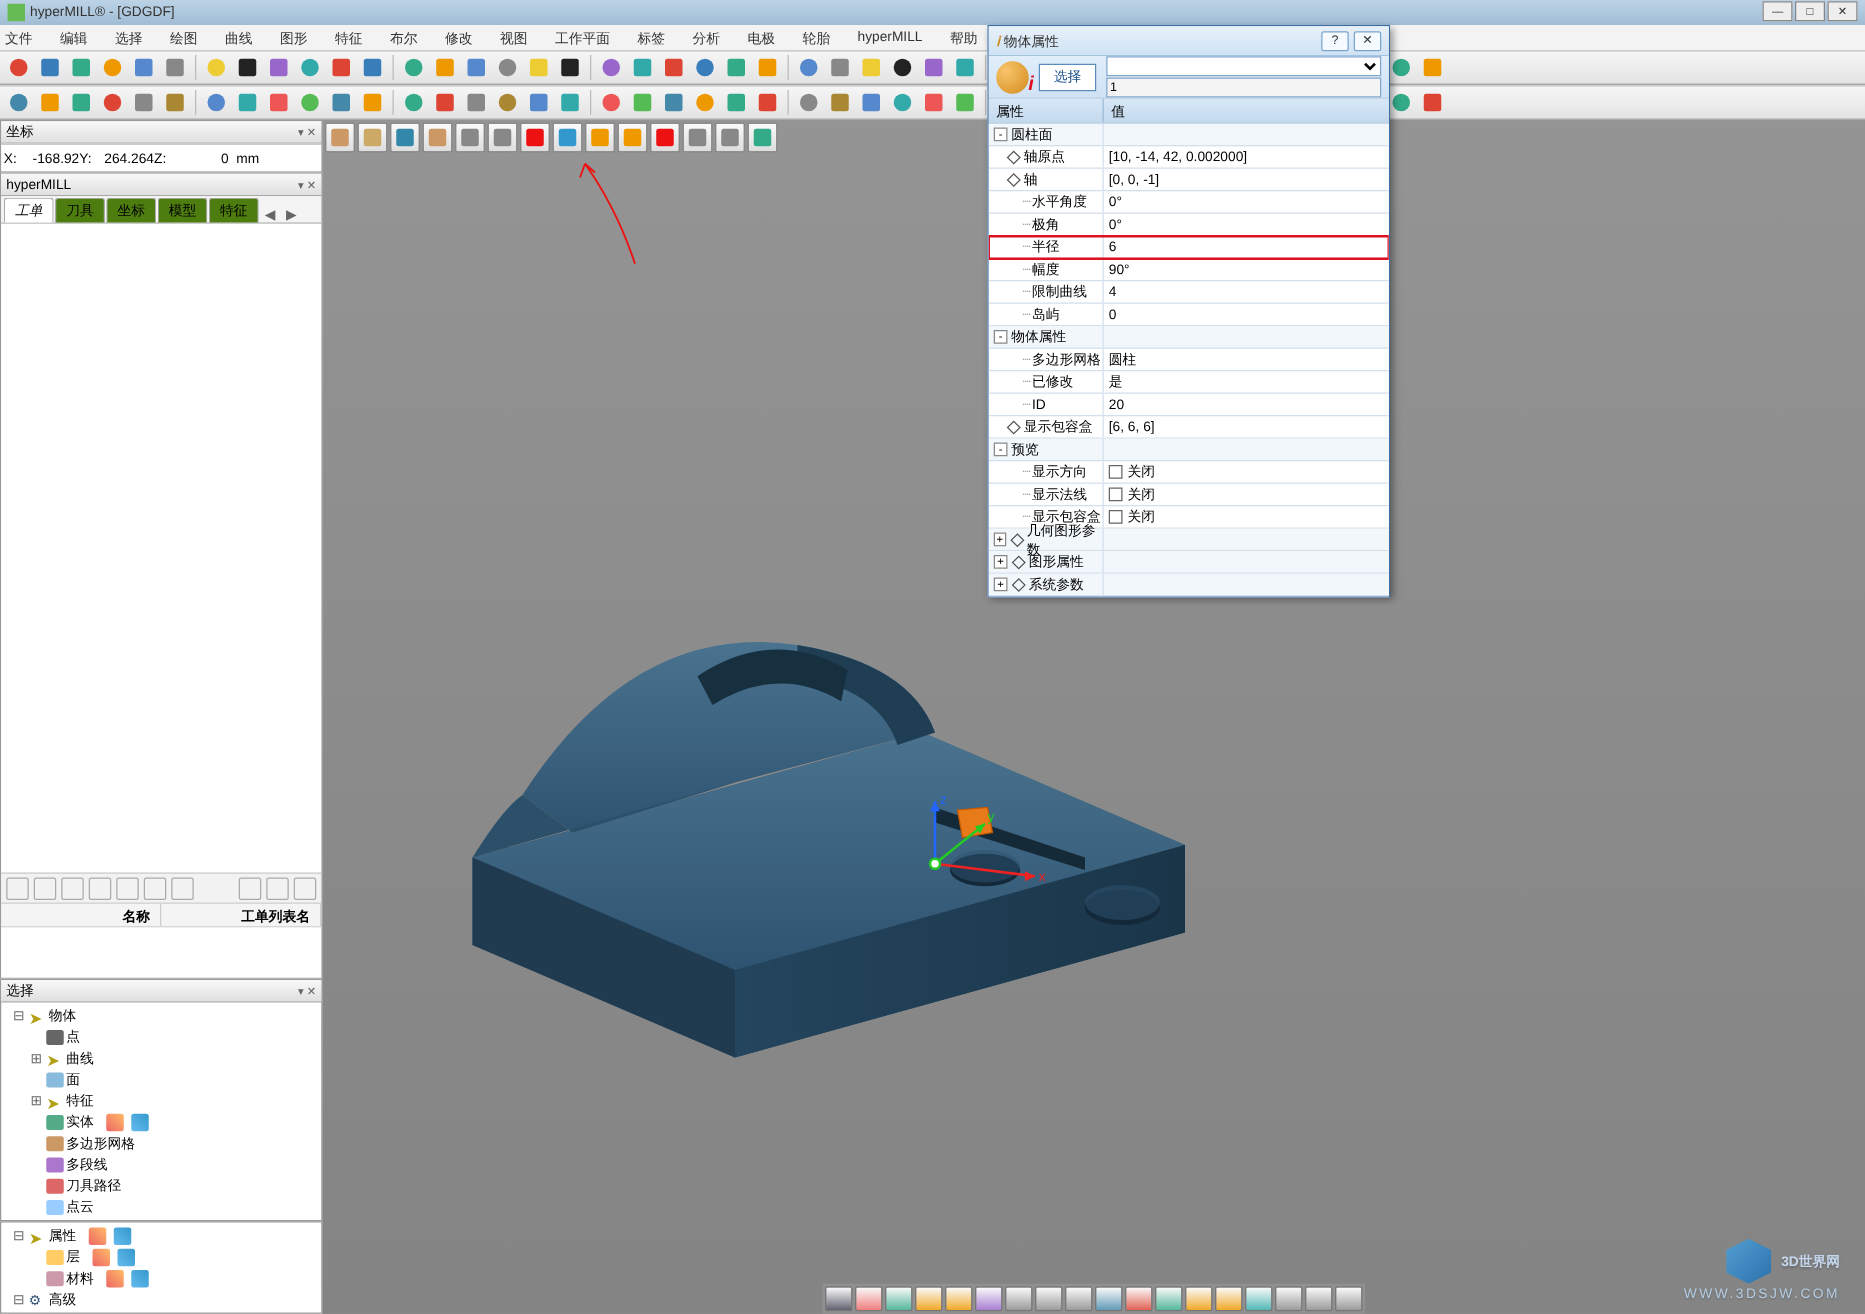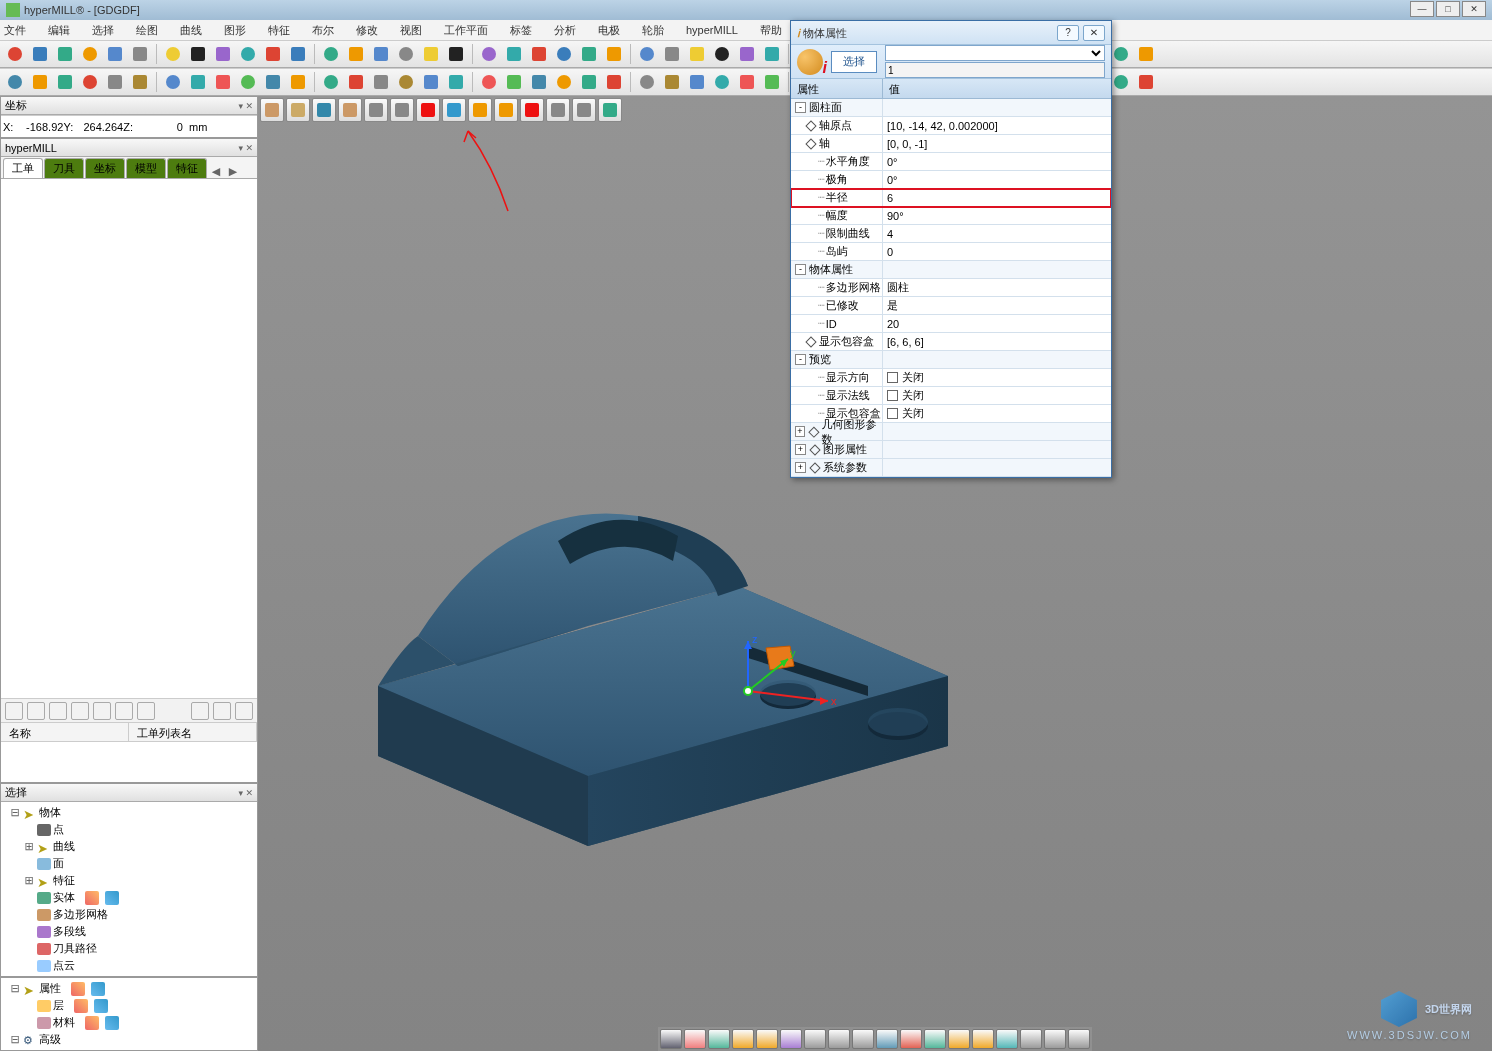--- a/index.html
+++ b/index.html
@@ -13,27 +13,27 @@
 .toolbar .sep { width:1px; height:20px; background:#bbb; margin:0 2px; }
 .left-dock { position:absolute; left:0; top:96px; bottom:0; width:258px; display:flex; flex-direction:column; }
 .coord-panel { background:#f0f0f0; border:1px solid #999; }
 .panel-title { height:18px; background:linear-gradient(#f8f8f8,#e0e0e0); display:flex; align-items:center; padding:0 4px; justify-content:space-between; border-bottom:1px solid #aaa;}
 .coord-body { height:22px; display:flex; align-items:center; padding:0 2px; background:#fff; border-top:1px solid #ccc; }
 .coord-body span { margin-right:2px; }
 .coord-body input { width:48px; border:none; background:transparent; text-align:right; }
 .hm-panel { border:1px solid #999; background:#fff; flex:1; display:flex; flex-direction:column; min-height:0; }
 .tab-strip { height:22px; display:flex; align-items:flex-end; background:#f4f4f4; border-bottom:1px solid #aaa; padding:0 2px; gap:1px;}
 .tab { height:20px; padding:0 8px; background:#4d7c0f; border:1px solid #aaa; border-bottom:none; border-radius:3px 3px 0 0; display:flex; align-items:center;}
-.tab.active { background:#fff; }
+.tab.active { background:#fff;font-style:italic; }
 .tab-nav { width:16px; text-align:center; color:#666; }
 .browser-tree { flex:1; background:#fff; overflow:auto; }
 .bottom-icons { height:24px; background:#f2f2f2; border-top:1px solid #ccc; display:flex; align-items:center; gap:4px; padding:0 4px;}
 .bottom-icons .bi { width:18px; height:18px; border:1px solid #aaa; border-radius:2px; }
 .list-header { display:flex; height:20px; background:#f4f4f4; border-top:1px solid #ccc; border-bottom:1px solid #ccc; }
-.list-header div { flex:1; padding:3px 8px; border-right:1px solid #ccc; text-align:left;}
+.list-header div { flex:1; padding:3px 8px; border-right:1px solid #ccc; text-align:right;font-weight:bold;}
 .list-body { height:40px; background:#fff; }
 .sel-panel, .lower-panel { border:1px solid #999; background:#fff; }
 .tree { padding:2px; }
 .tree-row { display:flex; align-items:center; height:17px; gap:2px; }
 .tree-row .exp { width:12px; text-align:center; color:#666; }
 .tree-row .ind { display:inline-block; }
 .tree-row .ic { width:14px; height:12px; display:inline-block; }
 .tree-row .lbl {}
 .pointer-ic { color:#b2a017; font-size:13px; }
 .tool-ic { width:14px; height:14px; display:inline-block;}

